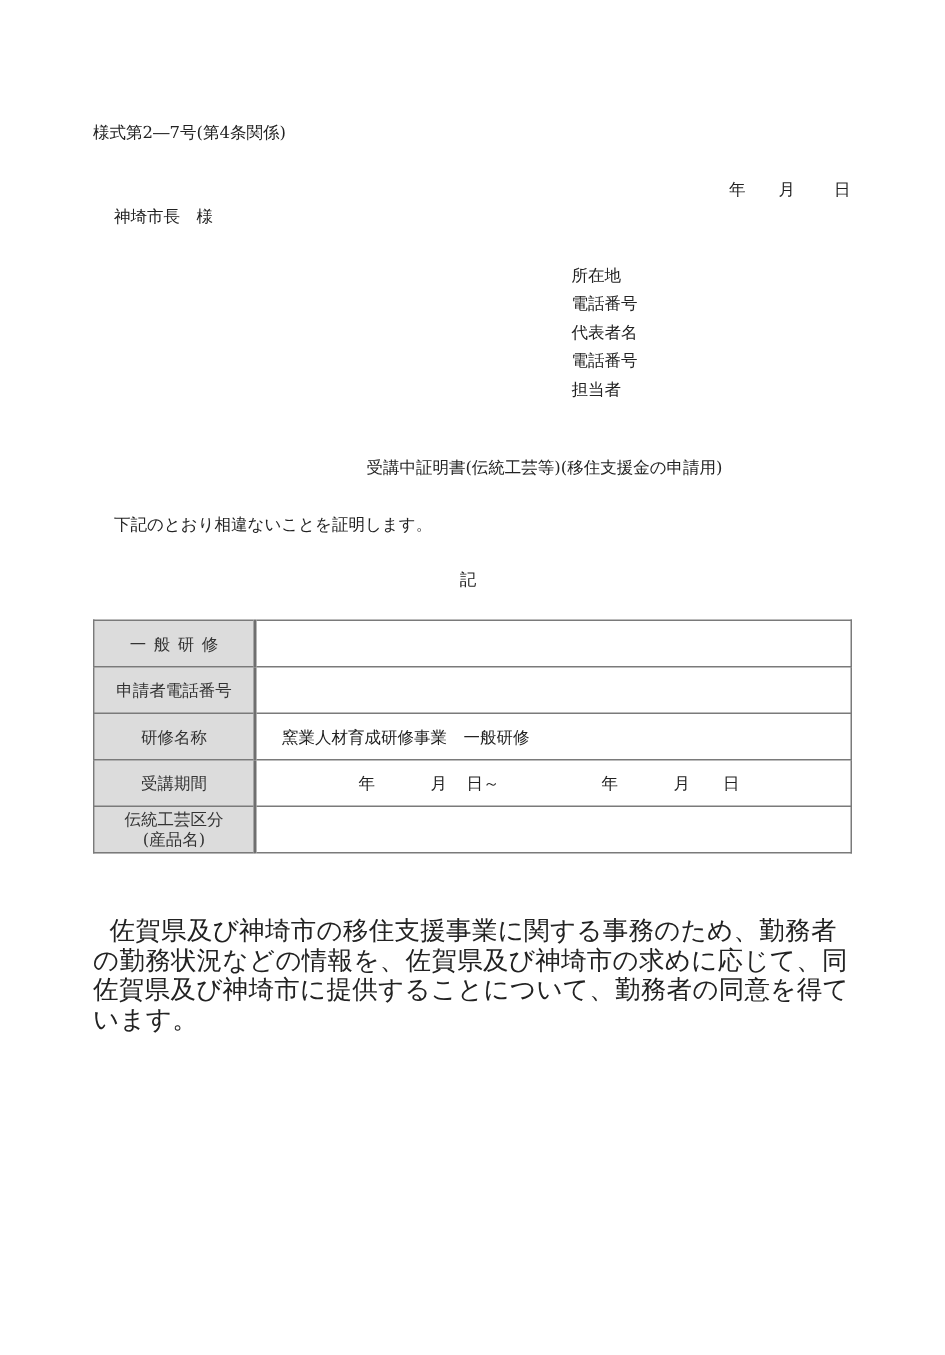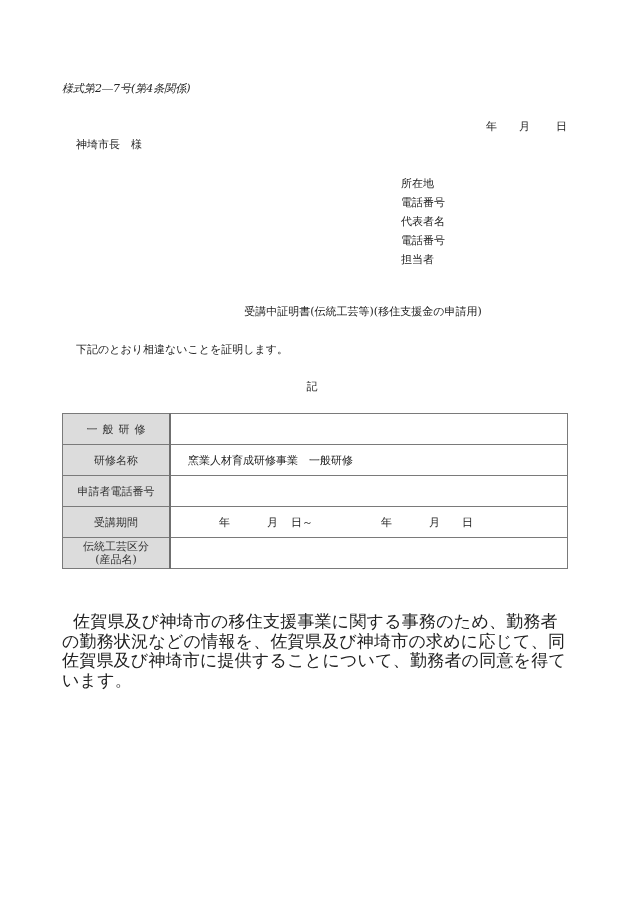--- a/index.html
+++ b/index.html
@@ -2,26 +2,26 @@
 <html><head>
   <meta charset="utf-8">
   <style>
     html, body { margin: 0; padding: 0; background: #ffffff; }
     body {
       width: 630px; height: 903px; position: relative; overflow: hidden;
       font-family: "DejaVu Serif", "Liberation Serif", serif;
       color: #222222; font-size: 11px;
     }
     .abs { position: absolute; white-space: nowrap; }
-    .form-no { left: 62px; top: 81px; font-style: italic; }
+    .form-no { left: 62px; top: 81px; }
     .date-line { left: 486px; top: 119px; }
     .date-line span { display: inline-block; }
     .addressee { left: 76px; top: 137px; }
     .sender { left: 381px; top: 174px; line-height: 19px; }
-    .sender div { height: 19px; margin-left: 20px; }
+    .sender div { height: 19px; }
     .title { left: 0; width: 630px; top: 304px; text-align: center; margin-left: 48px; }
     .statement { left: 76px; top: 342px; }
     .ki { left: 0; width: 630px; top: 379px; text-align: center; padding-left: 0; }
     .ki span { position: relative; left: -3px; }
 
     table.cert {
       position: absolute; left: 62px; top: 413px; width: 506px;
       border-collapse: collapse; table-layout: fixed;
       font-size: 11px;
     }
@@ -70,30 +70,30 @@
 
 <div class="abs ki"><span>記</span></div>
 
 <table class="cert">
   <tbody>
   <tr>
     <td class="label"><span class="spaced-mid">一般研修</span></td>
     <td class="value"></td>
   </tr>
   <tr>
+    <td class="label">申請者電話番号</td>
+    <td class="value"></td>
+  </tr>
+  <tr>
     <td class="label">研修名称</td>
     <td class="value">窯業人材育成研修事業　一般研修</td>
   </tr>
   <tr>
-    <td class="label">申請者電話番号</td>
-    <td class="value"></td>
-  </tr>
-  <tr>
     <td class="label">受講期間</td>
-    <td class="period" style="padding-left:48px;">
+    <td class="period" style="padding-left:68px;">
       <span style="width:48px;">年</span><span style="width:24px;">月</span><span style="width:90px;">日～</span><span style="width:48px;">年</span><span style="width:33px;">月</span><span>日</span>
     </td>
   </tr>
   <tr>
     <td class="label two">
       <div>伝統工芸区分</div>
       <div>(産品名)</div>
     </td>
     <td class="value"></td>
   </tr>

